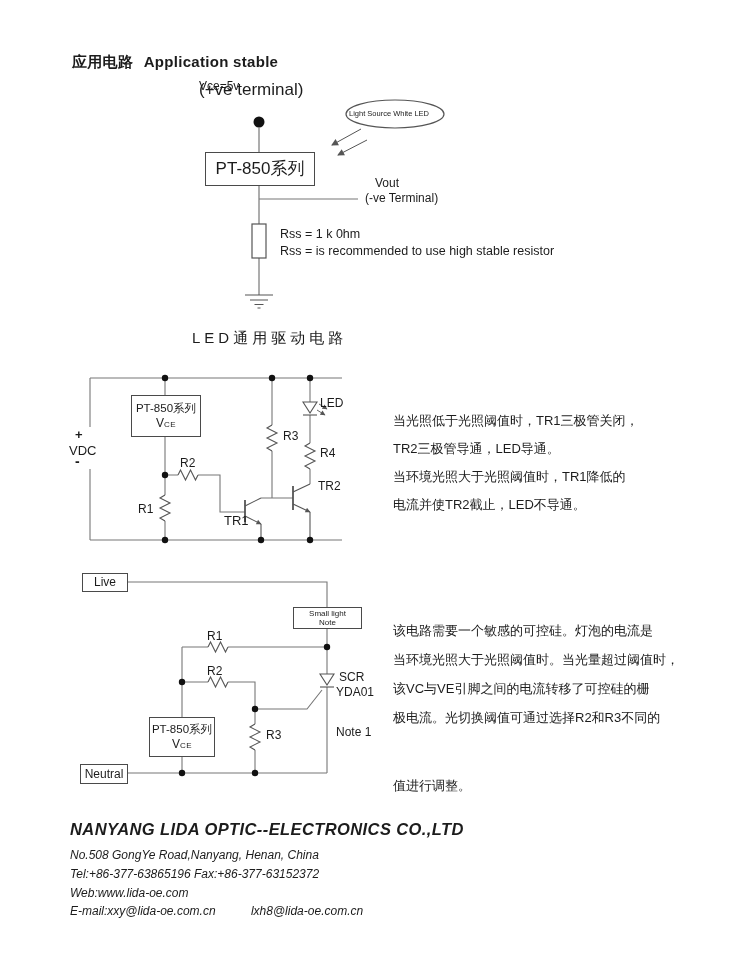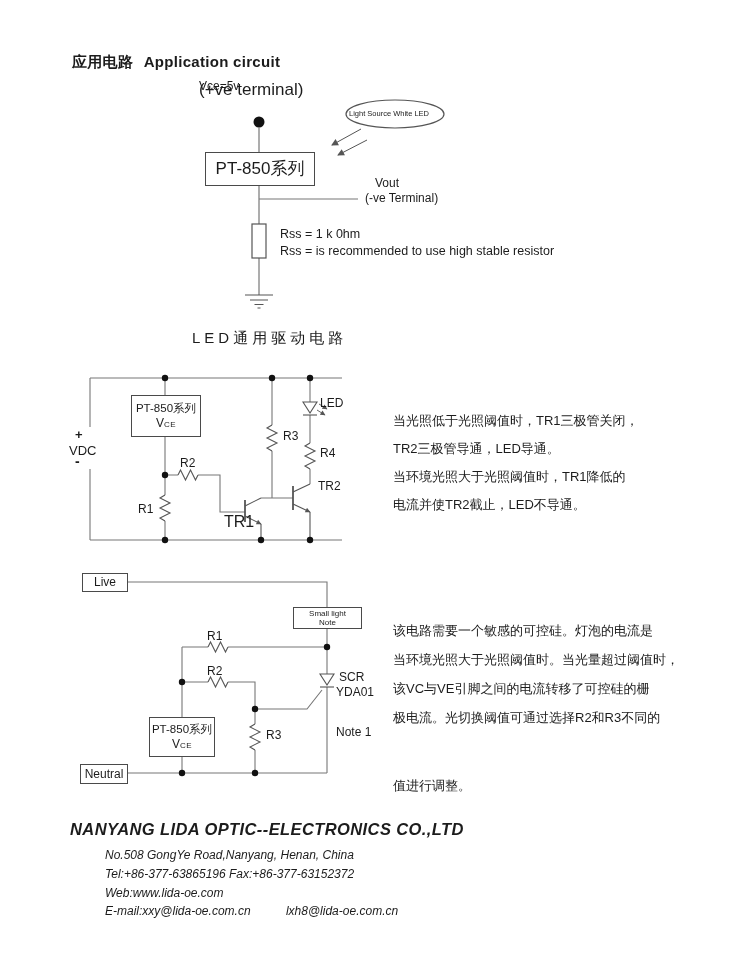--- a/index.html
+++ b/index.html
@@ -10,21 +10,21 @@
         font-family:"Liberation Sans","DejaVu Sans",sans-serif;color:var(--ink);}
   .lbl{position:absolute;white-space:nowrap;color:var(--ink);}
   .ctr{}
   svg{position:absolute;left:0;top:0;}
   .cbox{position:absolute;border:1px solid var(--box);background:#fff;display:flex;
         flex-direction:column;align-items:center;justify-content:center;line-height:1.25;}
   .vce-sub{font-size:8px;letter-spacing:.5px;}
   .page-title{font-weight:bold;font-size:15px;letter-spacing:.3px;}
   .h2{font-size:15px;letter-spacing:4px;}
   .para-line{position:absolute;font-size:13px;line-height:28px;white-space:nowrap;}
-  .footer-line{position:absolute;font-style:italic;font-size:12px;white-space:nowrap;margin-left:35px;}
+  .footer-line{position:absolute;font-style:italic;font-size:12px;white-space:nowrap;}
   .company{font-weight:bold;font-size:16.5px;font-style:italic;letter-spacing:.4px;}
 </style>
 </head>
 <body>
 
 <div id="page">
 
   <svg width="750" height="970" viewBox="0 0 750 970">
     <defs>
       <marker id="arrow" markerWidth="9" markerHeight="9" refX="6.5" refY="4" orient="auto" markerUnits="userSpaceOnUse">
@@ -107,21 +107,21 @@
           <circle cx="182" cy="682" r="3.2"></circle>
           <circle cx="255" cy="709" r="3.2"></circle>
         <circle cx="182" cy="773" r="3.2"></circle>
           <circle cx="255" cy="773" r="3.2"></circle>
       </g>
     </g>
   </svg>
 
   <div class="lbl page-title" style="left:72px;top:53px;">
     <span>应用电路</span>
-    <span style="margin-left:6px;">Application circuit</span>
+    <span style="margin-left:6px;">Application stable</span>
   </div>
 
   <div class="lbl ctr" style="left:199px;top:79px;width:120px;font-size:12px;">Vce=5v</div>
   <div class="lbl ctr" style="left:199px;top:80px;width:120px;font-size:17px;">(+ve terminal)</div>
 
   <div class="cbox" style="left:205px;top:152px;width:108px;height:32px;border-width:1.3px;">
     <span style="font-size:17px;">PT-850系列</span>
   </div>
 
   <div class="lbl ctr" style="left:349px;top:108.5px;width:93px;font-size:7.5px;">Light Source White LED</div>
@@ -141,21 +141,21 @@
   <div class="cbox" style="left:131px;top:395px;width:68px;height:40px;">
     <span style="font-size:11.5px;">PT-850系列</span>
     <span style="font-size:12px;"><span>V</span><span class="vce-sub">CE</span></span>
   </div>
 
   <div class="lbl" style="left:138px;top:502px;font-size:12px;">R1</div>
   <div class="lbl" style="left:180px;top:456px;font-size:12px;">R2</div>
   <div class="lbl" style="left:283px;top:429px;font-size:12px;">R3</div>
   <div class="lbl" style="left:320px;top:446px;font-size:12px;">R4</div>
   <div class="lbl" style="left:320px;top:396px;font-size:12px;">LED</div>
-  <div class="lbl" style="left:224px;top:513px;font-size:16px;">TR1</div>
+  <div class="lbl" style="left:224px;top:513px;font-size:13px;">TR1</div>
   <div class="lbl" style="left:318px;top:479px;font-size:12px;">TR2</div>
 
   <div class="para-line" style="left:393px;top:407px;text-align:center;">当光照低于光照阈值时，TR1三极管关闭，</div>
   <div class="para-line" style="left:393px;top:435px;">TR2三极管导通，LED导通。</div>
   <div class="para-line" style="left:393px;top:463px;">当环境光照大于光照阈值时，TR1降低的</div>
   <div class="para-line" style="left:393px;top:491px;">电流并使TR2截止，LED不导通。</div>
 
   <div class="cbox" style="left:82px;top:573px;width:44px;height:17px;">
     <span style="font-size:12px;">Live</span>
   </div>

